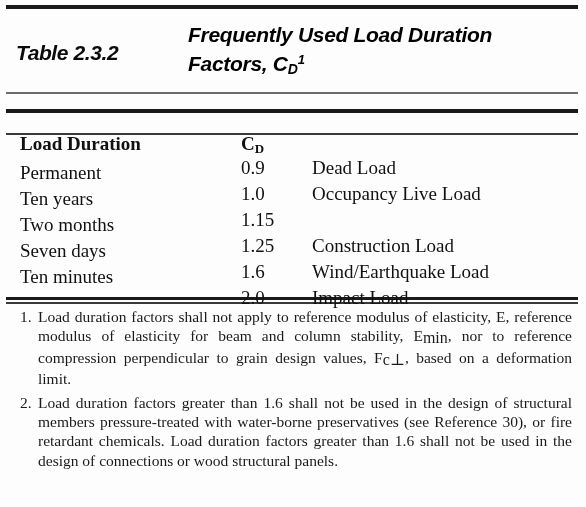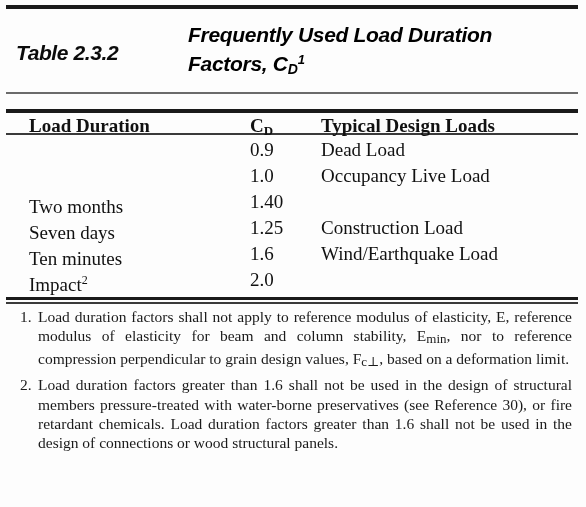--- a/index.html
+++ b/index.html
@@ -75,23 +75,22 @@
   .title-text .sup {
     font-size: 13px;
     vertical-align: 7px;
     letter-spacing: 0;
   }
 
   
   .tbl {
     position: absolute;
     left: 0;
-    top: 114px;
+    top: 132px;
     width: 548px;
-    margin-left: 9px;
   }
   .row {
     position: relative;
     height: 27px;
     display: block;
   }
   .c1 { position: absolute; left: 20px;  top: 0; }
   .c2 { position: absolute; left: 241px; top: 0; font-family: Liberation Serif, serif; }
   .c3 { position: absolute; left: 312px; top: 0; }
 
@@ -141,21 +140,21 @@
     color: #1a1a1a;
   }
   .note .num {
     position: absolute;
     left: 20px;
     top: 0;
     font-size: 15.5px;
     line-height: 19.4px;
   }
   .note sub {
-    font-size: 13px;
+    font-size: 16px;
     vertical-align: -2px;
   }
 </style>
 </head>
 <body>
 
 <div class="page">
 
   <div class="rule rule-top"></div>
   <div class="rule rule-title-sep"></div>
@@ -170,55 +169,56 @@
       <span>Frequently Used Load Duration</span><br>
       <span>Factors, C</span><span class="sub">D</span><span class="sup">1</span>
     </div>
   </div>
 
   <div class="tbl">
 
     <div class="row head">
       <span class="c1">Load Duration</span>
       <span class="c2"><span>C</span><span class="sub">D</span></span>
-      <span class="c3">Typical Design Loads</span>
     </div>
 
     <div class="body-rows">
 
       <div class="row">
+        <span class="c1"><span>Permanent</span><span class="sup"></span></span>
         <span class="c2">0.9</span>
         <span class="c3">Dead Load</span>
       </div>
 
       <div class="row">
+        <span class="c1"><span>Ten years</span><span class="sup"></span></span>
         <span class="c2">1.0</span>
         <span class="c3">Occupancy Live Load</span>
       </div>
 
       <div class="row">
         <span class="c1"><span>Two months</span><span class="sup"></span></span>
-        <span class="c2">1.40</span>
+        <span class="c2">1.15</span>
       </div>
 
       <div class="row">
         <span class="c1"><span>Seven days</span><span class="sup"></span></span>
         <span class="c2">1.25</span>
         <span class="c3">Construction Load</span>
       </div>
 
       <div class="row">
         <span class="c1"><span>Ten minutes</span><span class="sup"></span></span>
         <span class="c2">1.6</span>
         <span class="c3">Wind/Earthquake Load</span>
       </div>
 
       <div class="row">
-        <span class="c1"><span>Impact</span><span class="sup">2</span></span>
         <span class="c2">2.0</span>
+        <span class="c3">Impact Load</span>
       </div>
 
     </div>
   </div>
 
   <div class="notes">
 
     <div class="note">
       <span class="num">1.</span><span>Load duration factors shall not apply to reference modulus of elasticity, E, reference modulus of elasticity for beam and column stability, E</span><sub>min</sub><span>, nor to reference compression perpendicular to grain design values, F</span><sub>c⊥</sub><span>, based on a deformation limit.</span>
     </div>

